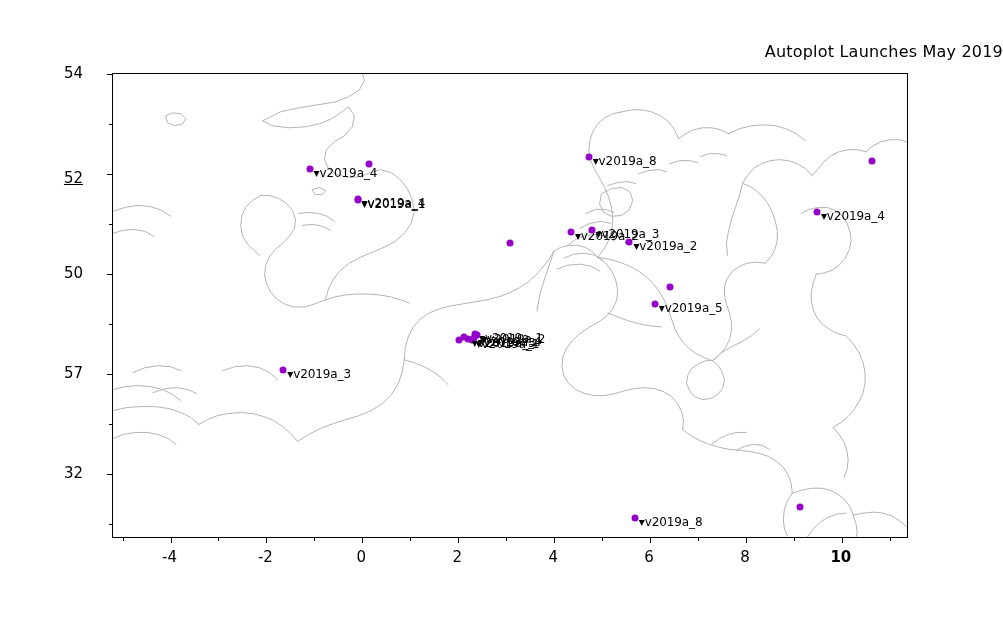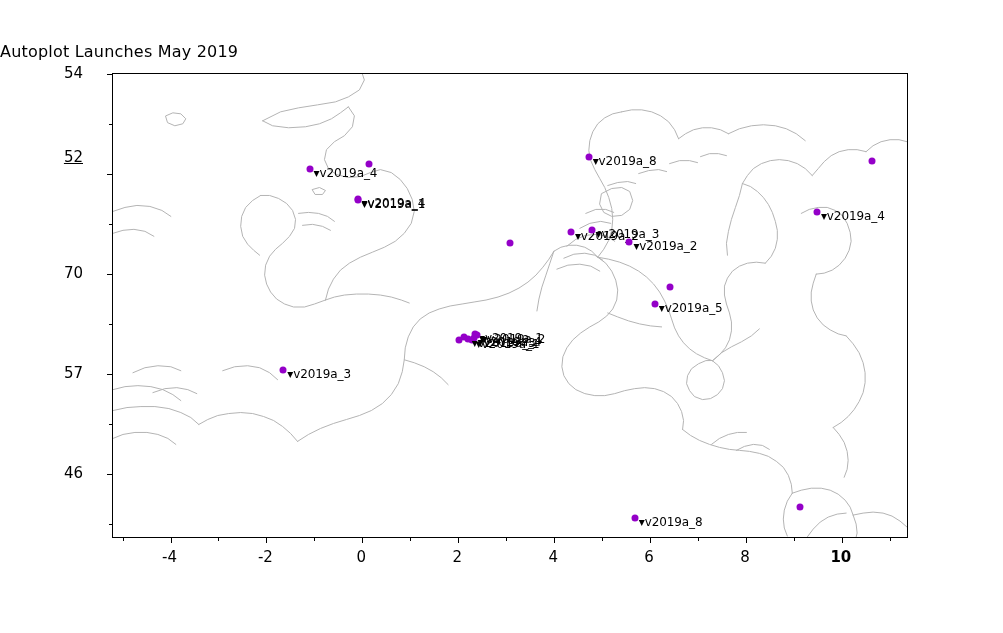--- a/index.html
+++ b/index.html
@@ -1,21 +1,21 @@
 <!DOCTYPE html>
 <html><head>
 <meta charset="utf-8">
 <style>
   html,body{margin:0;padding:0;background:#ffffff;}
   body{width:1003px;height:633px;overflow:hidden;
        font-family:"DejaVu Sans","Liberation Sans",sans-serif;}
   #figure{position:relative;width:1003px;height:633px;background:#ffffff;}
 
   #plot-title{
-    position:absolute;left:0;top:42px;width:1003px;text-align:left;
+    position:absolute;left:0;top:42px;width:1003px;text-align:right;
     font-size:16px;color:#000;letter-spacing:.2px;
   }
 
   
   #axes{
     position:absolute;left:112px;top:73px;width:796px;height:465px;
     border:1.6px solid #000;box-sizing:border-box;background:transparent;
   }
   #map-canvas{position:absolute;left:0;top:0;width:100%;height:100%;display:block;}
   #data-layer{position:absolute;left:0;top:0;width:100%;height:100%;}
@@ -252,19 +252,19 @@
       <div class="xlab" style="left: 265.446px;">-2</div>
       <div class="xlab" style="left: 361.349px;">0</div>
       <div class="xlab" style="left: 457.253px;">2</div>
       <div class="xlab" style="left: 553.157px;">4</div>
       <div class="xlab" style="left: 649.06px;">6</div>
       <div class="xlab" style="left: 744.964px;">8</div>
       <div class="xlab" style="left: 840.867px; font-weight: bold;">10</div>
     </div>
   <div id="ylabels">
       <div class="ylab" style="top: 73px;">54</div>
-      <div class="ylab" style="top: 157px; text-decoration: underline;">52</div>
-      <div class="ylab" style="top: 273px;">70</div>
+      <div class="ylab" style="top: 178px; text-decoration: underline;">52</div>
+      <div class="ylab" style="top: 273px;">50</div>
       <div class="ylab" style="top: 373px;">57</div>
-      <div class="ylab" style="top: 473px;">46</div>
+      <div class="ylab" style="top: 473px;">32</div>
     </div>
 
 </div>
 
 </body></html>

